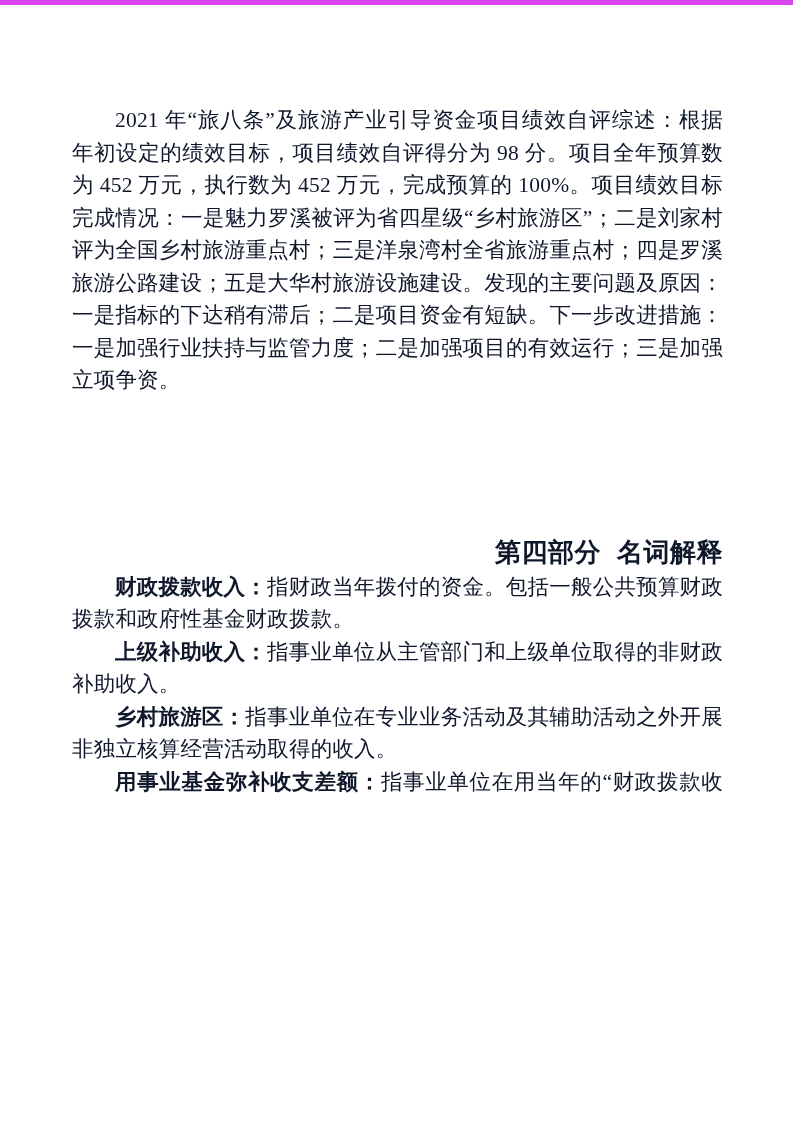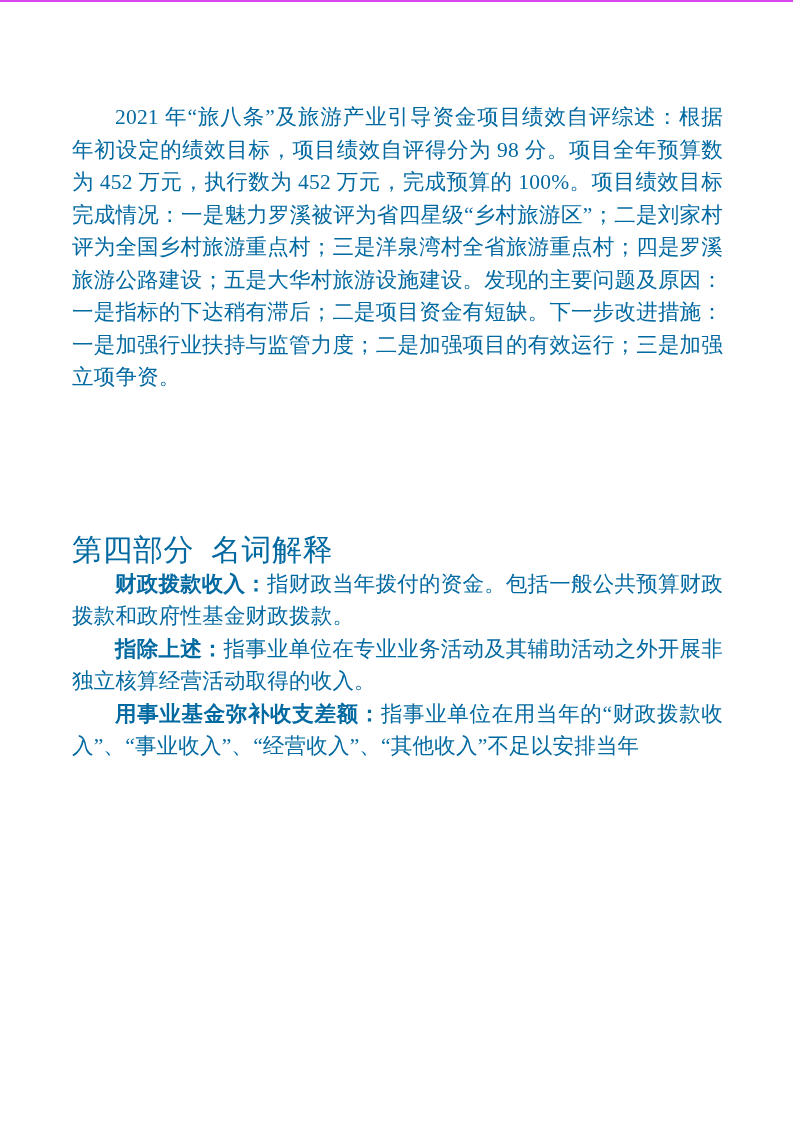--- a/index.html
+++ b/index.html
@@ -6,44 +6,44 @@
     margin: 0;
     padding: 0;
     background: #ffffff;
   }
   .page {
     position: relative;
     width: 793px;
     height: 802px;
     margin: 0 auto;
     background: #ffffff;
-    border-top: 2px solid #d946ef;
+    border-top: 5px solid #d946ef;
     box-sizing: border-box;
     overflow: hidden;
     font-family: "Liberation Serif", "DejaVu Serif", serif;
-    color: #0369a1;
+    color: #0f172a;
   }
   .content {
     padding: 99px 70px 0 72px;
   }
   .body-text {
     margin: 0;
     font-size: 21.5px;
     line-height: 32.5px;
     text-align: justify;
     text-indent: 2em;
     letter-spacing: 0.2px;
     word-break: break-all;
   }
   .section-title {
     margin: 138px 0 0 0;
-    font-size: 30px;
+    font-size: 26px;
     line-height: 36px;
-    font-weight: 400;
-    text-align: left;
+    font-weight: 700;
+    text-align: right;
     word-spacing: 9px;
     letter-spacing: 0.5px;
   }
   .term {
     font-weight: 700;
     margin-top: 44px;
   }
 </style>
 </head>
 <body>
@@ -52,23 +52,24 @@
   <div class="content">
 
     <p class="body-text">2021 年“旅八条”及旅游产业引导资金项目绩效自评综述：根据年初设定的绩效目标，项目绩效自评得分为 98 分。项目全年预算数为 452 万元，执行数为 452 万元，完成预算的 100%。项目绩效目标完成情况：一是魅力罗溪被评为省四星级“乡村旅游区”；二是刘家村评为全国乡村旅游重点村；三是洋泉湾村全省旅游重点村；四是罗溪旅游公路建设；五是大华村旅游设施建设。发现的主要问题及原因：一是指标的下达稍有滞后；二是项目资金有短缺。下一步改进措施：一是加强行业扶持与监管力度；二是加强项目的有效运行；三是加强立项争资。</p>
 
     <h1 class="section-title">第四部分 名词解释</h1>
 
     <div>
 
       <p class="body-text"><span class="term">财政拨款收入：</span><span>指财政当年拨付的资金。包括一般公共预算财政拨款和政府性基金财政拨款。</span></p>
 
+      <p class="body-text"><span class="term">上级补助收入：</span><span>指事业单位从主管部门和上级单位取得的非财政补助收入。</span></p>
 
 
-      <p class="body-text"><span class="term">指除上述：</span><span>指事业单位在专业业务活动及其辅助活动之外开展非独立核算经营活动取得的收入。</span></p>
+      <p class="body-text"><span class="term">乡村旅游区：</span><span>指事业单位在专业业务活动及其辅助活动之外开展非独立核算经营活动取得的收入。</span></p>
 
 
 
       <p class="body-text"><span class="term">用事业基金弥补收支差额：</span><span>指事业单位在用当年的“财政拨款收入”、“事业收入”、“经营收入”、“其他收入”不足以安排当年</span></p>
 
     </div>
   </div>
 </div>
 
 </body></html>

